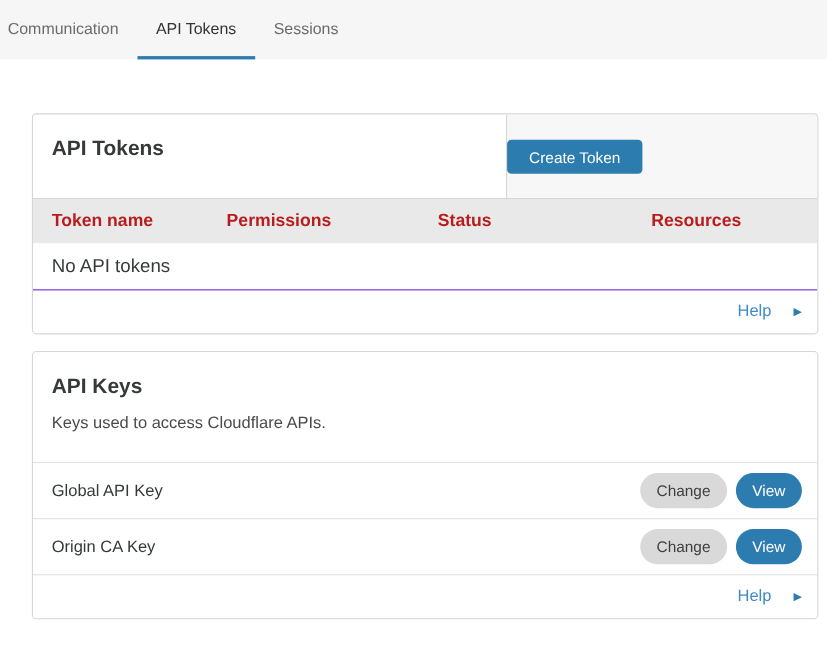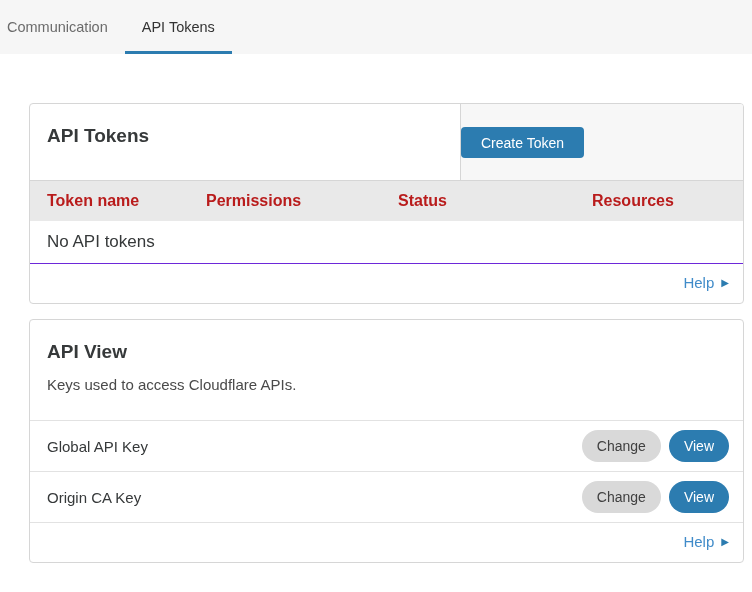--- a/index.html
+++ b/index.html
@@ -127,30 +127,31 @@
     padding: 10px 14px 11px 17px;
     text-align: right;
   }
   .help-link {
     font-size: 15px;
     color: #408bc9;
     text-decoration: none;
     cursor: pointer;
     display: inline-flex;
     align-items: center;
-    gap: 7px;
+    gap: 20px;
   }
   .help-link .caret { font-size: 10px; color: #2c7cb0; }
 </style>
 </head>
 <body>
 
 <nav class="tabbar">
   <div class="tab">Communication</div>
   <div class="tab active">API Tokens</div>
+  <div class="tab">Sessions</div>
 </nav>
 
 <main class="page">
 
   <section class="card">
     <div class="card-header split">
       <div class="header-left">
         <h2>API Tokens</h2>
       </div>
       <div class="header-right">
@@ -172,21 +173,21 @@
     <div class="card-footer">
       <a class="help-link">
         <span>Help</span>
         <span class="caret">▶</span>
       </a>
     </div>
   </section>
 
   <section class="card">
     <div class="card-header keys-header">
-      <h2>API View</h2>
+      <h2>API Keys</h2>
       <p>Keys used to access Cloudflare APIs.</p>
     </div>
 
     <div class="key-row">
       <span class="key-name">Global API Key</span>
       <div class="row-actions">
         <button class="btn btn-secondary">Change</button>
         <button class="btn btn-primary">View</button>
       </div>
     </div>

